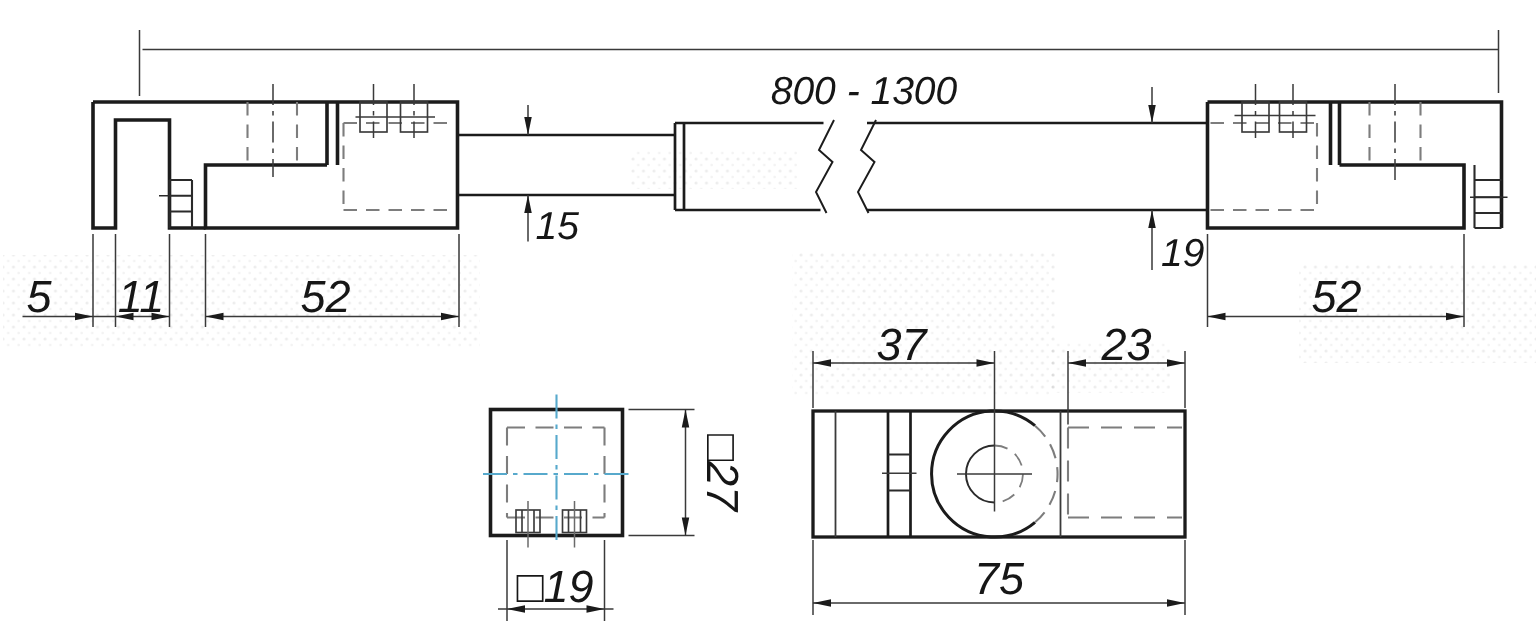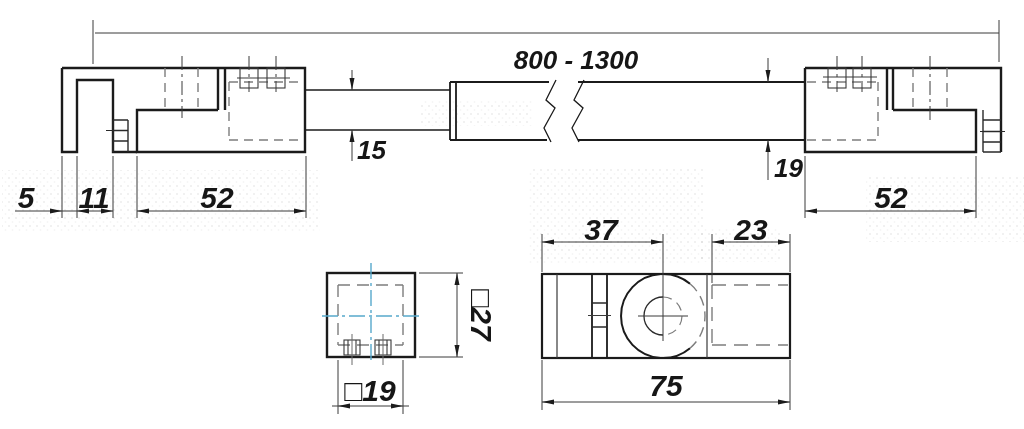--- a/index.html
+++ b/index.html
@@ -1,17 +1,17 @@
 <!DOCTYPE html>
 <html><head>
 <meta charset="utf-8">
 <style>
   html,body{margin:0;padding:0;background:#ffffff;}
   .sheet{position:relative;width:1024px;height:429px;background:#ffffff;overflow:hidden;
-         font-family:"Liberation Sans","DejaVu Sans",sans-serif;font-weight:bold;}
+         font-family:"Liberation Sans","DejaVu Sans",sans-serif;}
   svg{display:block;}
   text{font-family:"Liberation Sans","DejaVu Sans",sans-serif;font-style:italic;fill:#161616;}
   .dim-lg{font-size:26px;}
   .dim-md{font-size:30px;}
   .dim-sm{font-size:26px;}
 </style>
 </head>
 <body>
 
 <div class="sheet">

